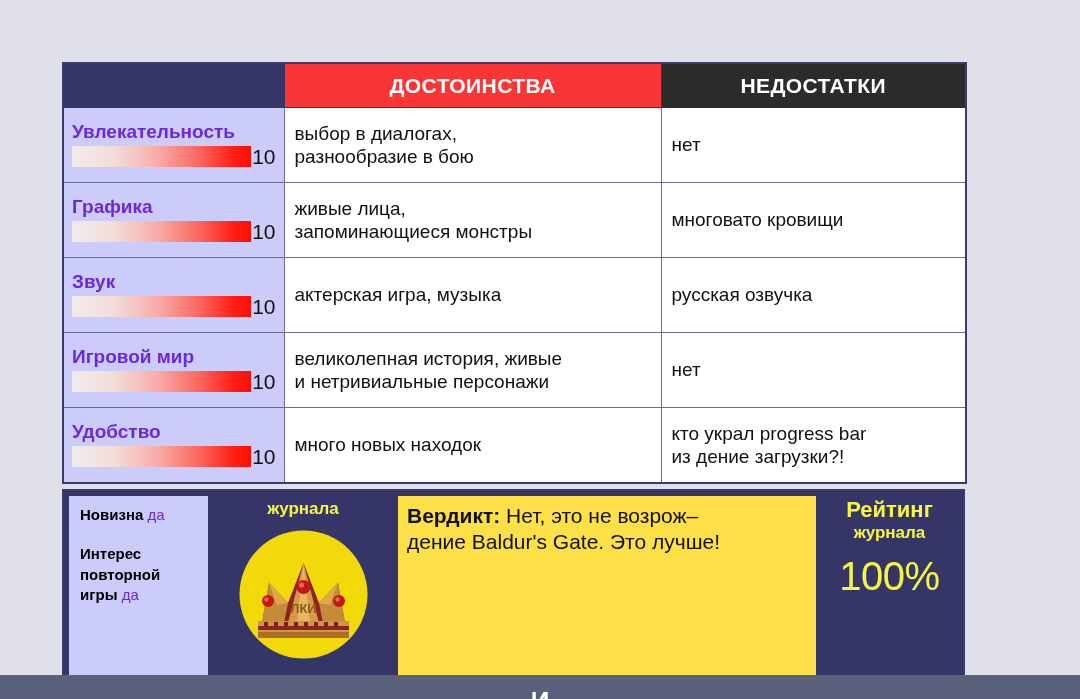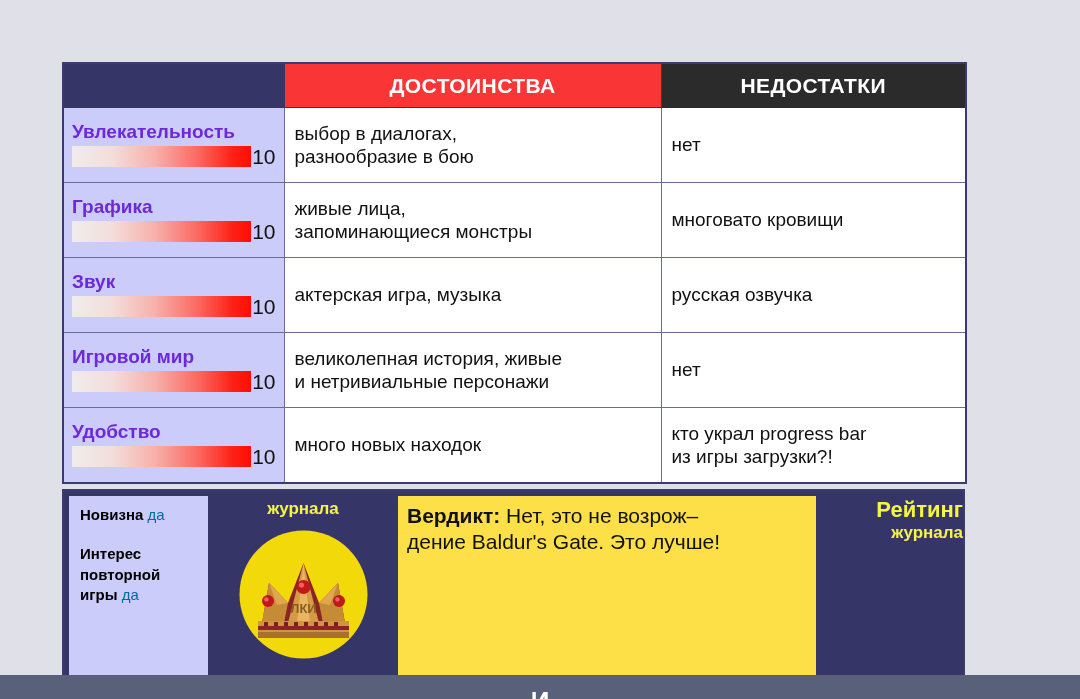--- a/index.html
+++ b/index.html
@@ -129,21 +129,21 @@
     box-sizing: border-box;
     flex: 0 0 auto;
   }
   .extras-line {
     font-size: 15px;
     color: #000000;
     line-height: 1.35;
     white-space: nowrap;
   }
   .extras-line b { font-weight: bold; }
-  .extras-line span.val { font-weight: normal; color: #0369a1; }
+  .extras-line span.val { font-weight: normal; color: #6d28d9; }
   .extras-gap { height: 19px; }
 
   
   .award-box {
     width: 190px;
     flex: 0 0 auto;
     text-align: center;
     padding-top: 7px;
     box-sizing: border-box;
   }
@@ -180,21 +180,21 @@
     color: #111111;
     line-height: 1.25;
     white-space: nowrap;
   }
   .verdict-line b { font-weight: bold; }
 
   
   .rating-box {
     width: 147px;
     flex: 0 0 auto;
-    text-align: right;
+    text-align: center;
     padding-top: 8px;
     box-sizing: border-box;
   }
   .rating-title {
     font-size: 22px;
     font-weight: bold;
     color: #f5f542;
     line-height: 1.02;
   }
   .rating-sub {
@@ -326,21 +326,21 @@
           <span class="crit-meter-row">
             <span class="crit-bar"></span>
             <span class="crit-score">10</span>
           </span>
         </td>
         <td class="text-cell">
           <span class="line">много новых находок</span>
         </td>
         <td class="text-cell">
           <span class="line">кто украл progress bar</span>
-          <span class="line">из игры загрузки?!</span>
+          <span class="line">из дение загрузки?!</span>
         </td>
       </tr>
 
     </tbody>
   </table>
 
   <div class="bottom-panel">
 
     <div class="extras-box">
       <div class="extras-line">
@@ -404,20 +404,21 @@
     <div class="verdict-box">
       <div class="verdict-line">
         <b>Вердикт:</b><span> Нет, это не возрож–</span>
       </div>
       <div class="verdict-line">дение Baldur's Gate. Это лучше!</div>
     </div>
 
     <div class="rating-box">
       <div class="rating-title">Рейтинг</div>
       <div class="rating-sub">журнала</div>
+      <div class="rating-value">100%</div>
     </div>
 
   </div>
 </div>
 
 <div id="footer-strip">
   <div class="footer-text">И</div>
 </div>
 
 </body></html>

